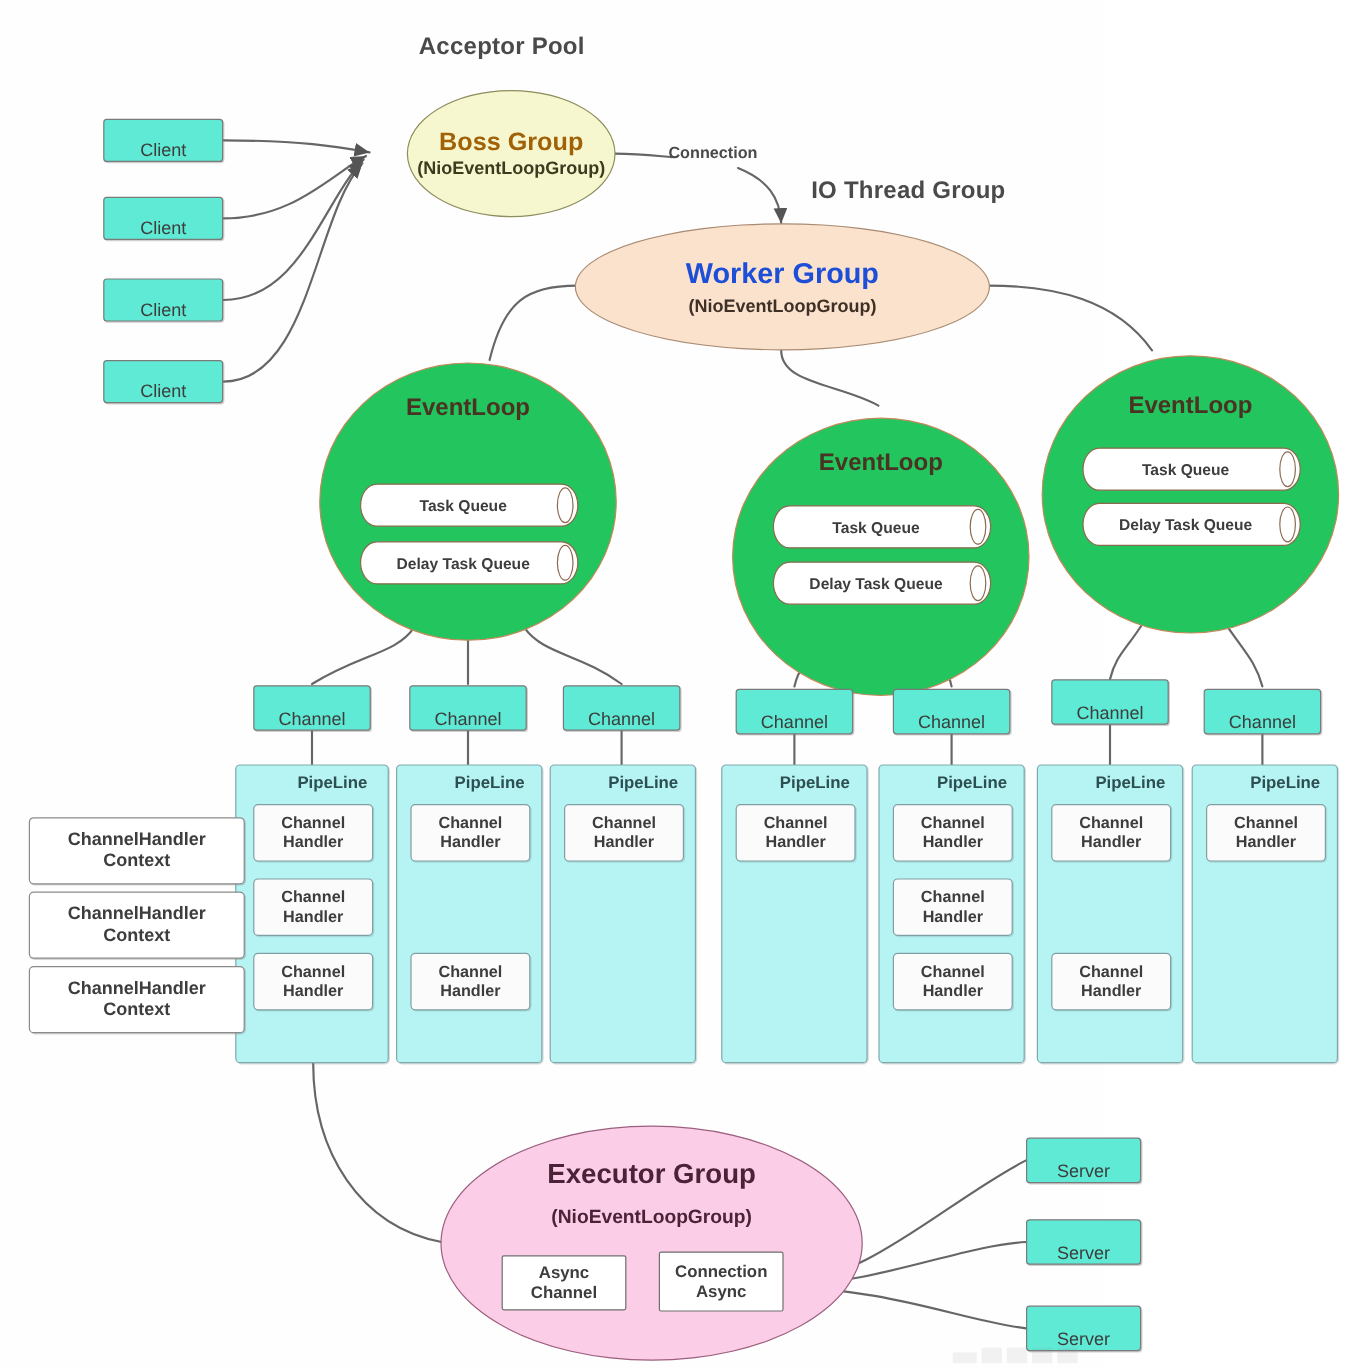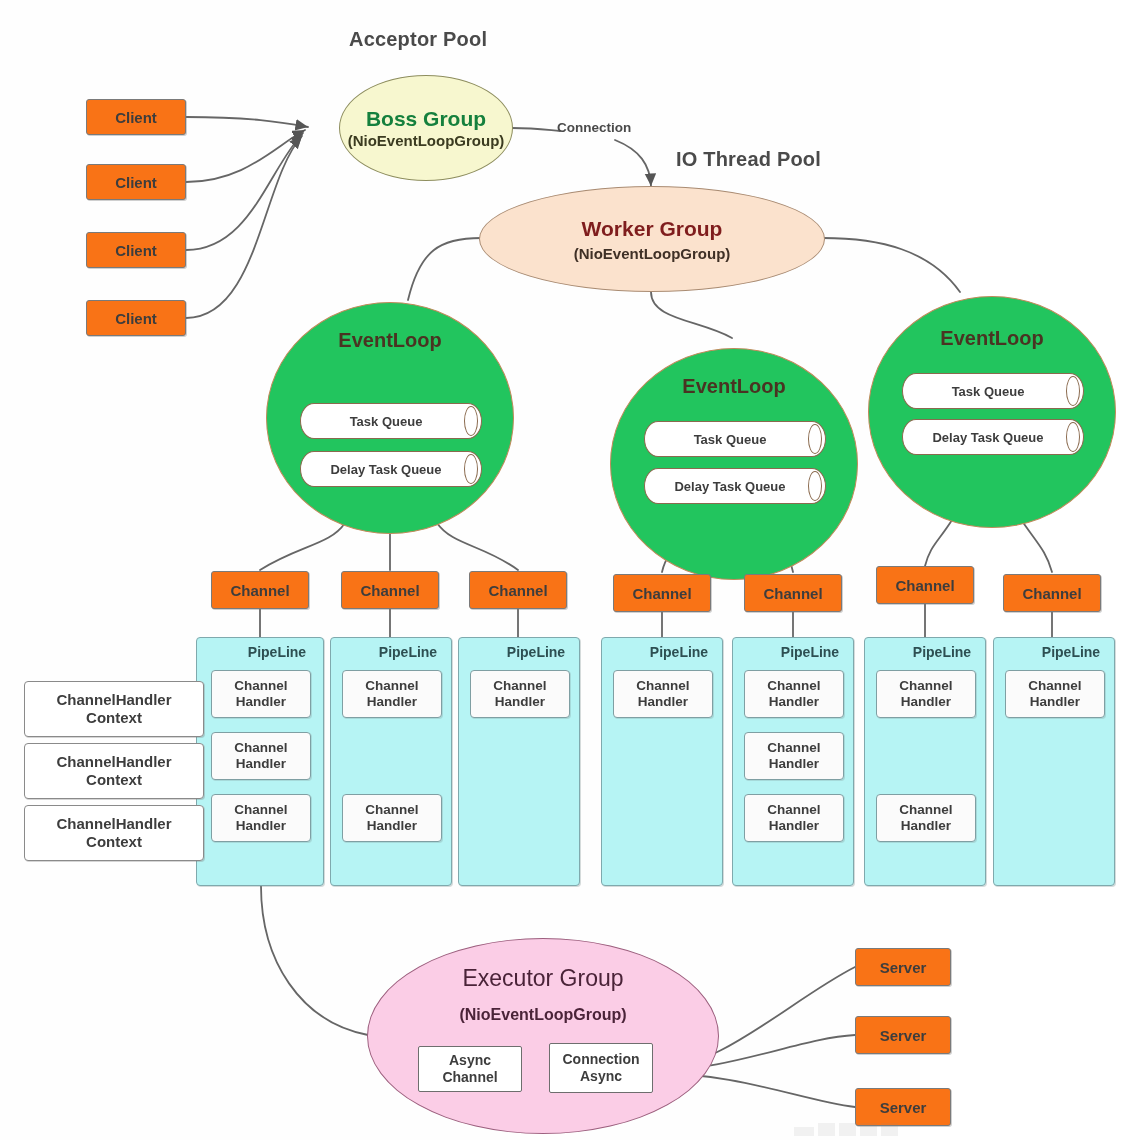--- a/index.html
+++ b/index.html
@@ -31,58 +31,58 @@
     position: absolute;
     font-weight: bold;
     color: #4a4a4a;
     letter-spacing: .2px;
     white-space: nowrap;
   }
 
   .rect-box {
     position: absolute;
     box-sizing: border-box;
-    background: #f97316;
+    background: #5eead4;
     border: 1.6px solid #7a7a7a;
     border-radius: 3px;
     display: flex;
-    align-items: center;
+    align-items: flex-end;
     justify-content: center;
     text-align: center;
-    font-weight: bold;
+    font-weight: normal;
     color: #3d3d3d;
     box-shadow: 1px 1px 0 rgba(120,120,120,.35);
   }
 
   .ellipse {
     position: absolute;
     box-sizing: border-box;
     border-radius: 50%;
     display: flex;
     flex-direction: column;
     align-items: center;
     text-align: center;
   }
 
   .boss-ellipse {
     background: #f7f7cf;
     border: 1.8px solid #8d8d5e;
   }
   .boss-title {
-    font-size: 21px; font-weight: bold; color: #15803d;
+    font-size: 21px; font-weight: bold; color: #a16207;
   }
   .boss-sub {
     font-size: 15px; font-weight: bold; color: #3b3b20; margin-top: 1px;
   }
 
   .worker-ellipse {
     background: #fbe2cd;
     border: 1.8px solid #a98b72;
   }
-  .worker-title { font-size: 21px; font-weight: bold; color: #7f1d1d; }
+  .worker-title { font-size: 24px; font-weight: bold; color: #1d4ed8; }
   .worker-sub { font-size: 15px; font-weight: bold; color: #3f3026; margin-top: 4px; }
 
   .eventloop {
     background: #22c55e;
     border: 1.8px solid #c08a5a;
     border-radius: 50%;
     position: absolute;
     box-sizing: border-box;
   }
   .el-title {
@@ -174,21 +174,21 @@
     color: #3d3d3d;
     line-height: 1.2;
     box-shadow: 1px 1px 0 rgba(120,120,120,.3);
     z-index: 5;
   }
 
   .executor-ellipse {
     background: #fbcde6;
     border: 1.8px solid #9c5f7e;
   }
-  .exec-title { font-size: 23px; font-weight: normal; color: #4a2338; text-align: right; }
+  .exec-title { font-size: 23px; font-weight: bold; color: #4a2338; text-align: right; }
   .exec-sub  { font-size: 16px; font-weight: bold; color: #4a2338; margin-top: 14px; }
 
   .exec-inner {
     position: absolute;
     box-sizing: border-box;
     background: #ffffff;
     border: 1.5px solid #6e6e6e;
     border-radius: 2px;
     display: flex;
     flex-direction: column;
@@ -272,21 +272,21 @@
 
       <path d="M261,886 C261,960 300,1022 368,1035"></path>
 
       <path d="M651,1070 C720,1070 790,1000 855,967"></path>
       <path d="M651,1071 C730,1071 800,1038 855,1035"></path>
       <path d="M651,1073 C740,1073 800,1100 855,1107"></path>
     </g>
   </svg>
 
   <div class="title-label" style="left:349px; top:28px; font-size:20px;">Acceptor Pool</div>
-  <div class="title-label" style="left:676px; top:148px; font-size:20px;">IO Thread Pool</div>
+  <div class="title-label" style="left:676px; top:148px; font-size:20px;">IO Thread Group</div>
   <div class="edge-label" style="left:557px; top:120px;">Connection</div>
 
   <div class="rect-box" style="left:86px; top:99px; width:100px; height:36px; font-size:15px;">
     <span>Client</span>
   </div>
   <div class="rect-box" style="left:86px; top:164px; width:100px; height:36px; font-size:15px;">
     <span>Client</span>
   </div>
   <div class="rect-box" style="left:86px; top:232px; width:100px; height:36px; font-size:15px;">
     <span>Client</span>

